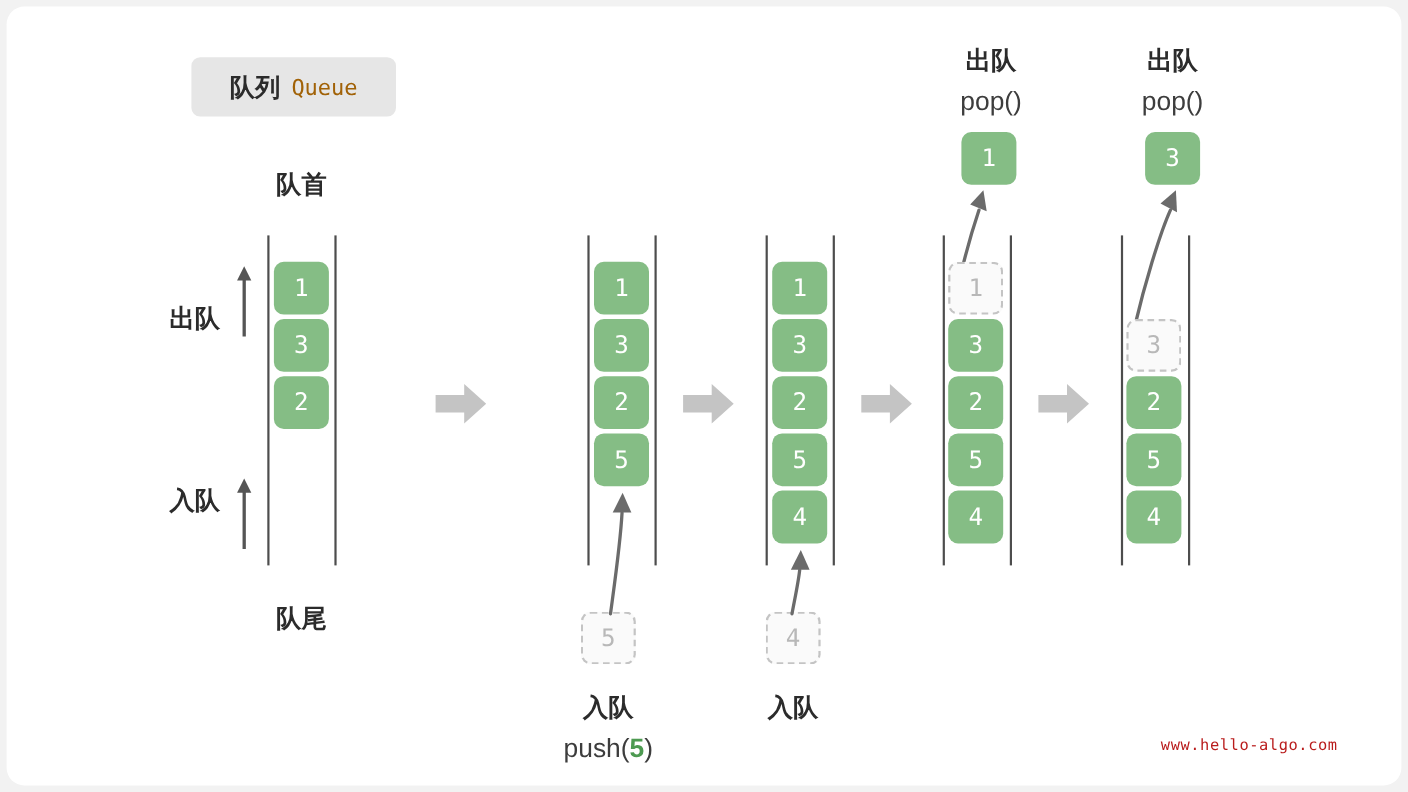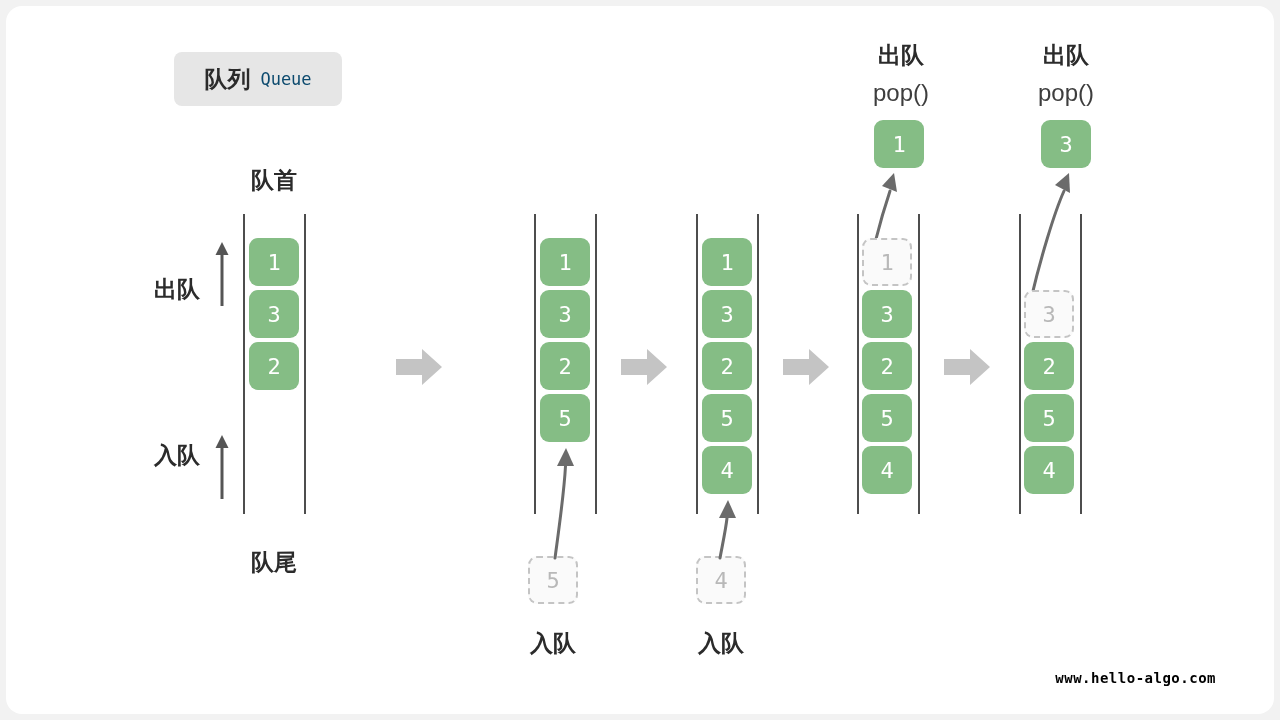--- a/index.html
+++ b/index.html
@@ -15,32 +15,32 @@
     width: 1268px; height: 708px;
     background: #ffffff;
     border-radius: 16px;
     overflow: hidden;
   }
   .abs { position: absolute; }
 
   
   #title-chip {
     left: 168px; top: 46px;
-    width: 168px; height: 54px;
+    width: 186px; height: 54px;
     background: #e6e6e6;
     border-radius: 8px;
     display: flex; align-items: center; justify-content: center;
     gap: 10px;
   }
   #title-chip .cn {
     font-size: 23px; font-weight: bold; color: #2b2b2b;
     font-family: "Liberation Sans", "DejaVu Sans", sans-serif;
   }
   #title-chip .en {
-    font-size: 17px; color: #0c4a6e;
+    font-size: 20px; color: #a16207;
     font-family: "DejaVu Sans Mono", "Liberation Mono", monospace;
   }
 
   
   .cn-label {
     font-size: 23px; font-weight: bold; color: #2b2b2b;
     font-family: "Liberation Sans", "DejaVu Sans", sans-serif;
     white-space: nowrap;
   }
   .mono-label {
@@ -73,38 +73,37 @@
 
   
   .step-arrow { width: 46px; height: 40px; }
 
   
   .tick-arrow { width: 16px; height: 66px; }
 
   
   #watermark {
     right: 58px; bottom: 28px;
-    font-size: 14px; color: #000000;
+    font-size: 14px; color: #b91c1c;
     font-family: "DejaVu Sans Mono", "Liberation Mono", monospace;
     letter-spacing: 0.5px;
-    font-weight: bold;
   }
   svg { display: block; overflow: visible; }
 </style>
 </head>
 <body>
 
 <div id="card">
 
   <div id="title-chip" class="abs">
     <span class="cn">队列</span>
     <span class="en">Queue</span>
   </div>
 
-  <div class="abs cn-label" style="left:238px; top:159px; width:60px; text-align:center;">队首</div>
+  <div class="abs cn-label" style="left:238px; top:146px; width:60px; text-align:center;">队首</div>
 
   <div class="abs cn-label" style="left:238px; top:541px; width:60px; text-align:center;">队尾</div>
 
   <div class="abs cn-label" style="left:148px; top:268px;">出队</div>
   <div class="abs" style="left:208px; top:234px;">
     <svg class="tick-arrow" viewBox="0 0 16 66">
       <line x1="8" y1="66" x2="8" y2="13" stroke="#555555" stroke-width="3"></line>
       <path d="M8 2 L14.5 15 L1.5 15 Z" fill="#555555"></path>
     </svg>
   </div>
@@ -139,20 +138,21 @@
 
   <div class="abs cell ghost" style="left:522px; top:550px;">5</div>
   <div class="abs" style="left:520px; top:436px;">
     <svg width="70" height="118" viewBox="0 0 70 118">
       <path d="M29 116 C33 86, 38 52, 39.5 24" stroke="#6b6b6b" stroke-width="3" fill="none" stroke-linecap="round"></path>
       <path d="M40 6 L48 24 L31 24 Z" fill="#6b6b6b"></path>
     </svg>
   </div>
   <div class="abs op-block" style="left:462px; top:620px; width:170px;">
     <div class="cn-label">入队</div>
+    <div class="mono-label"><span>push(</span><span class="num">5</span><span>)</span></div>
   </div>
 
   <div class="abs" style="left:615px; top:341px;">
     <svg class="step-arrow" viewBox="0 0 46 40">
       <path d="M0 12 L26 12 L26 2 L46 20 L26 38 L26 28 L0 28 Z" fill="#c4c4c4"></path>
     </svg>
   </div>
 
   <div class="abs rail" style="left:690px; top:208px; height:300px;"></div>
   <div class="abs rail" style="left:751px; top:208px; height:300px;"></div>

